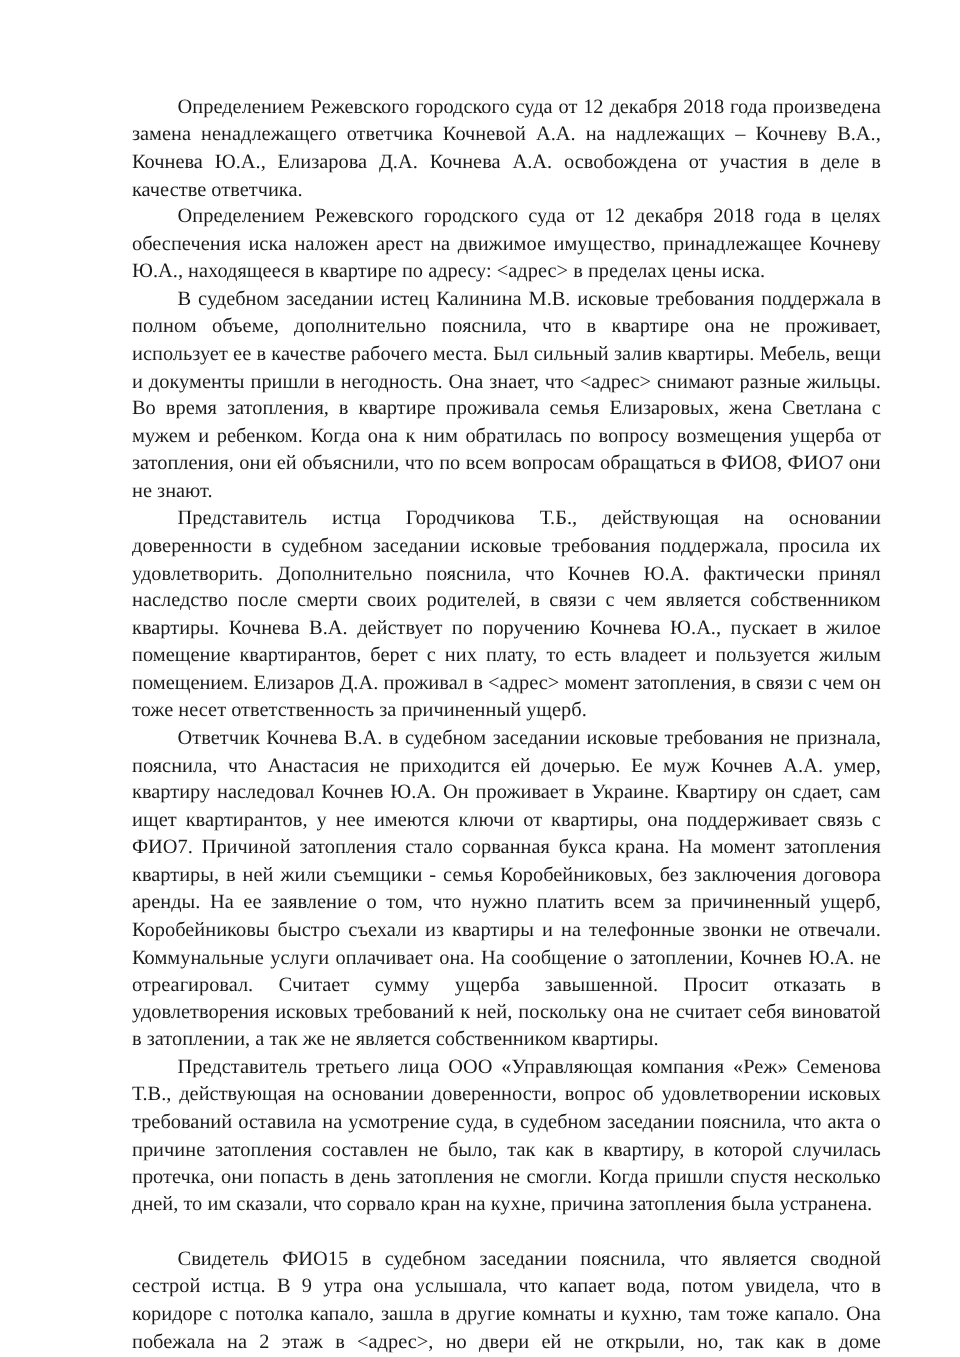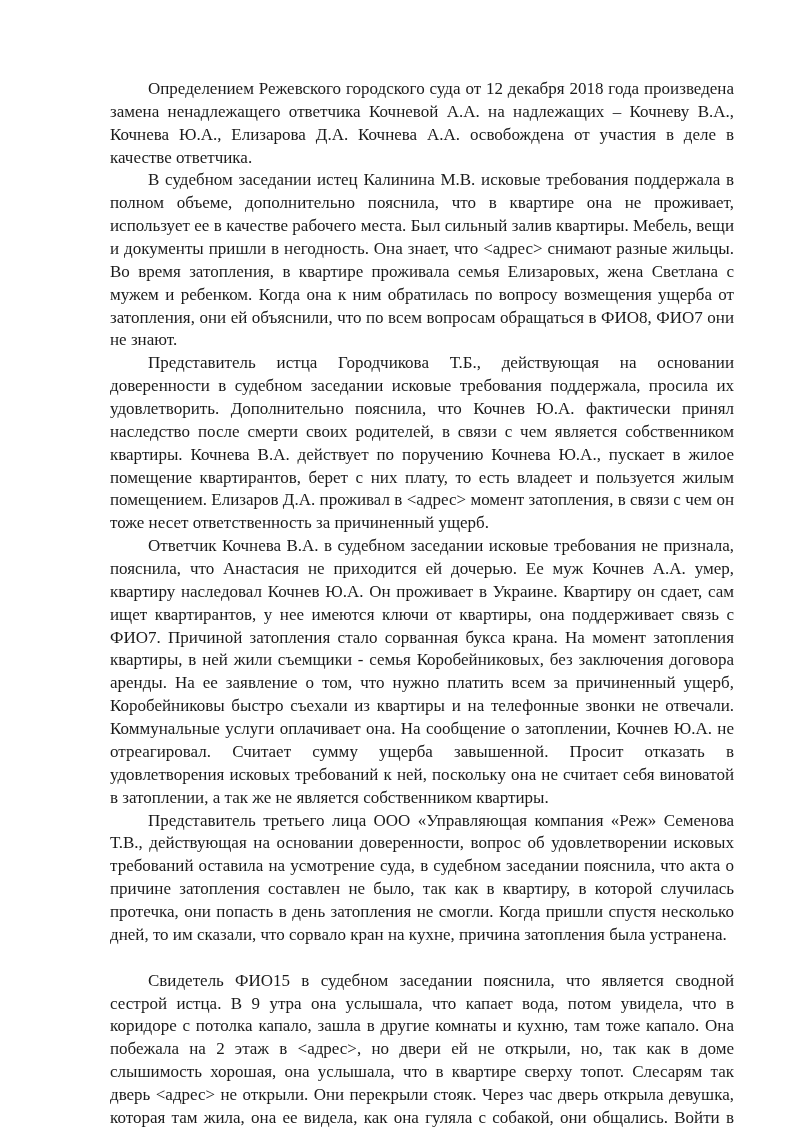--- a/index.html
+++ b/index.html
@@ -37,19 +37,20 @@
     text-align: justify;
     margin-top: 23px;
   }
 </style>
 </head>
 <body>
 
 <div class="page">
   <div class="doc-body">
     <p class="para">Определением Режевского городского суда от 12 декабря 2018 года произведена замена ненадлежащего ответчика Кочневой А.А. на надлежащих – Кочневу В.А., Кочнева Ю.А., Елизарова Д.А. Кочнева А.А. освобождена от участия в деле в качестве ответчика.</p>
+    <p class="para">Определением Режевского городского суда от 12 декабря 2018 года в целях обеспечения иска наложен арест на движимое имущество, принадлежащее Кочневу Ю.А., находящееся в квартире по адресу: &lt;адрес&gt; в пределах цены иска.</p>
     <p class="para">В судебном заседании истец Калинина М.В. исковые требования поддержала в полном объеме, дополнительно пояснила, что в квартире она не проживает, использует ее в качестве рабочего места. Был сильный залив квартиры. Мебель, вещи и документы пришли в негодность. Она знает, что &lt;адрес&gt; снимают разные жильцы. Во время затопления, в квартире проживала семья Елизаровых, жена Светлана с мужем и ребенком. Когда она к ним обратилась по вопросу возмещения ущерба от затопления, они ей объяснили, что по всем вопросам обращаться в ФИО8, ФИО7 они не знают.</p>
     <p class="para">Представитель истца Городчикова Т.Б., действующая на основании доверенности в судебном заседании исковые требования поддержала, просила их удовлетворить. Дополнительно пояснила, что Кочнев Ю.А. фактически принял наследство после смерти своих родителей, в связи с чем является собственником квартиры. Кочнева В.А. действует по поручению Кочнева Ю.А., пускает в жилое помещение квартирантов, берет с них плату, то есть владеет и пользуется жилым помещением. Елизаров Д.А. проживал в &lt;адрес&gt; момент затопления, в связи с чем он тоже несет ответственность за причиненный ущерб.</p>
     <p class="para">Ответчик Кочнева В.А. в судебном заседании исковые требования не признала, пояснила, что Анастасия не приходится ей дочерью. Ее муж Кочнев А.А. умер, квартиру наследовал Кочнев Ю.А. Он проживает в Украине. Квартиру он сдает, сам ищет квартирантов, у нее имеются ключи от квартиры, она поддерживает связь с ФИО7. Причиной затопления стало сорванная букса крана. На момент затопления квартиры, в ней жили съемщики - семья Коробейниковых, без заключения договора аренды. На ее заявление о том, что нужно платить всем за причиненный ущерб, Коробейниковы быстро съехали из квартиры и на телефонные звонки не отвечали. Коммунальные услуги оплачивает она. На сообщение о затоплении, Кочнев Ю.А. не отреагировал. Считает сумму ущерба завышенной. Просит отказать в удовлетворения исковых требований к ней, поскольку она не считает себя виноватой в затоплении, а так же не является собственником квартиры.</p>
     <p class="para">Представитель третьего лица ООО «Управляющая компания «Реж» Семенова Т.В., действующая на основании доверенности, вопрос об удовлетворении исковых требований оставила на усмотрение суда, в судебном заседании пояснила, что акта о причине затопления составлен не было, так как в квартиру, в которой случилась протечка, они попасть в день затопления не смогли. Когда пришли спустя несколько дней, то им сказали, что сорвало кран на кухне, причина затопления была устранена.</p>
     <p class="para">Свидетель ФИО15 в судебном заседании пояснила, что является сводной сестрой истца. В 9 утра она услышала, что капает вода, потом увидела, что в коридоре с потолка капало, зашла в другие комнаты и кухню, там тоже капало. Она побежала на 2 этаж в &lt;адрес&gt;, но двери ей не открыли, но, так как в доме слышимость хорошая, она услышала, что в квартире сверху топот. Слесарям так дверь &lt;адрес&gt; не открыли. Они перекрыли стояк. Через час дверь открыла девушка, которая там жила, она ее видела, как она гуляла с собакой, они общались. Войти в квартиру она не позволила, но она увидела, что у нее все паласы свернуты были, и ламинат был сырой. У них в квартире пострадали обои, плитка, шкафы вздулись, везде появилась плесень. Вода бежала сильно, воду вытаскивали ведрами. Потолки полностью протекли. Стенка целая вздулась, вся фанера</p>
   </div>
 </div>
 
 </body></html>

